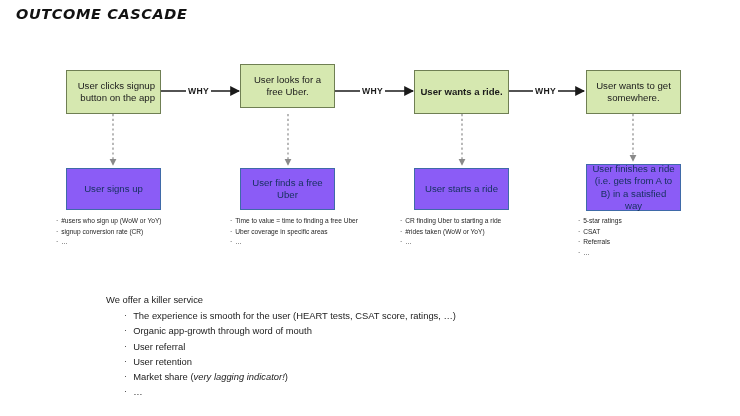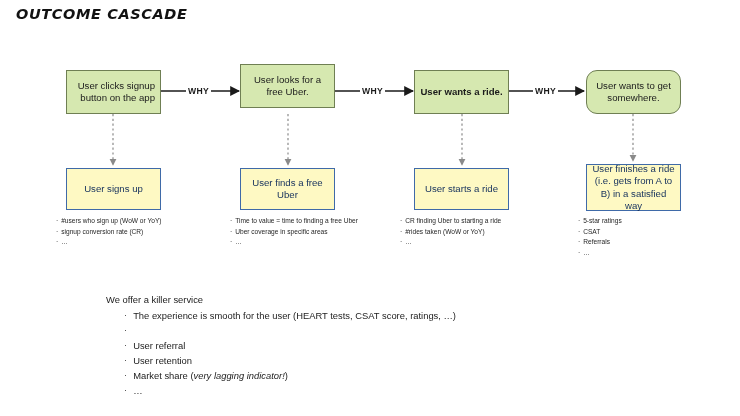--- a/index.html
+++ b/index.html
@@ -51,21 +51,21 @@
     line-height: 1.28;
     padding: 2px 5px;
   }
   .node-outcome {
     background: #d6e8b0;
     border: 1.1px solid #6f7f53;
     color: #1b1b1b;
     font-size: 9.6px;
   }
   .node-metric {
-    background: #fef9c3;
+    background: #8b5cf6;
     border: 1.1px solid #3f6aa8;
     color: #14305c;
     font-size: 9.6px;
   }
 
   
   .why-label {
     position: absolute;
     font-size: 8.6px;
     font-weight: 600;
@@ -164,21 +164,21 @@
 </div>
 
 <div class="node node-outcome" style="left:240px; top:64px; width:95px; height:44px;">
   <span>User looks for a free Uber.</span>
 </div>
 
 <div class="node node-outcome" style="left:414px; top:70px; width:95px; height:44px;font-weight:bold;">
   <span>User wants a ride.</span>
 </div>
 
-<div class="node node-outcome" style="left:586px; top:70px; width:95px; height:44px;border-radius:11px;">
+<div class="node node-outcome" style="left:586px; top:70px; width:95px; height:44px;">
   <span>User wants to get somewhere.</span>
 </div>
 
 <div class="why-label" style="left:186px; top:86px;">WHY</div>
 <div class="why-label" style="left:360px; top:86px;">WHY</div>
 <div class="why-label" style="left:533px; top:86px;">WHY</div>
 
 <div class="node node-metric" style="left:66px; top:168px; width:95px; height:42px;">
   <span>User signs up</span>
 </div>
@@ -261,20 +261,21 @@
 
 <div id="summary">
   <div id="summary-heading">We offer a killer service</div>
   <ul>
     <li>
       <span class="dot">·</span>
       <span><span>The experience is smooth for the user (HEART tests, CSAT score, ratings, …)</span></span>
     </li>
     <li>
       <span class="dot">·</span>
+      <span><span>Organic app-growth through word of mouth</span></span>
     </li>
     <li>
       <span class="dot">·</span>
       <span><span>User referral</span></span>
     </li>
     <li>
       <span class="dot">·</span>
       <span><span>User retention</span></span>
     </li>
     <li>

